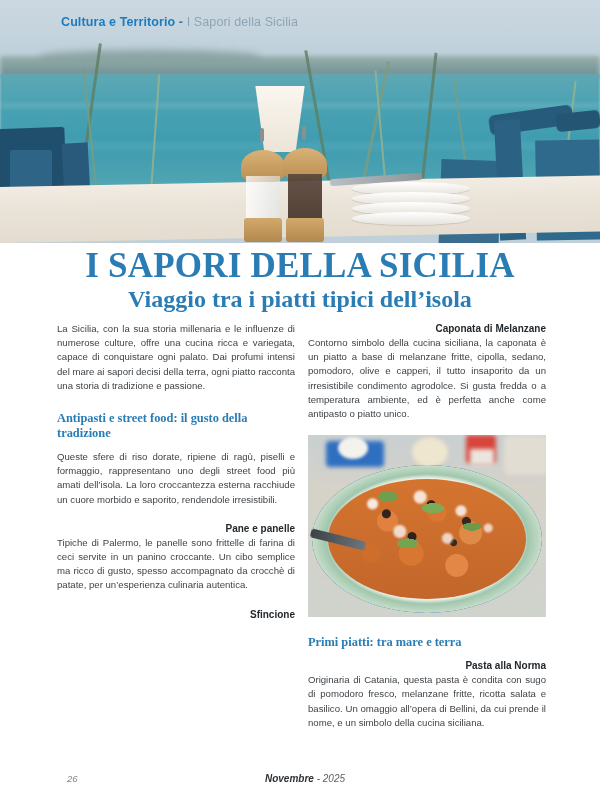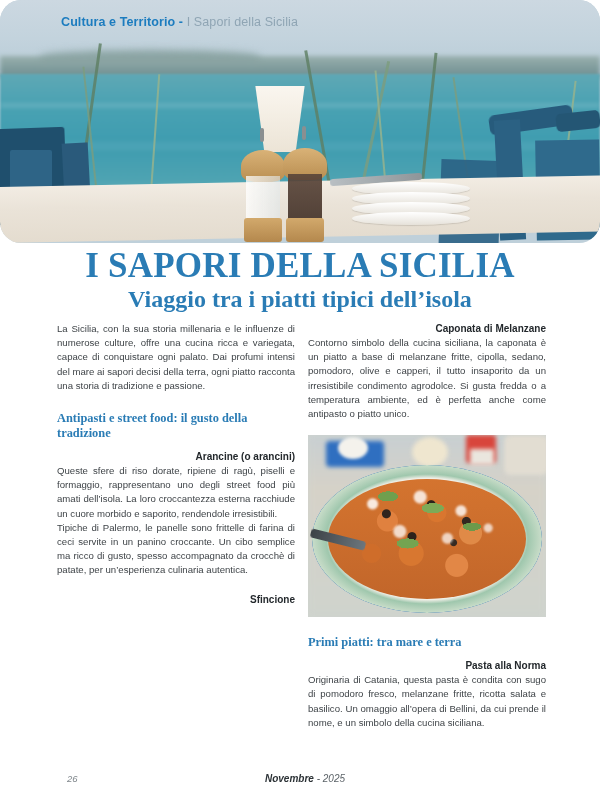--- a/index.html
+++ b/index.html
@@ -24,21 +24,20 @@
 
   
   .hero {
     position: absolute;
     left: 0;
     top: 0;
     width: 600px;
     height: 243px;
     overflow: hidden;
     background: #bfd0da;
-    border-radius: 21px;
   }
   .hero-sky {
     position: absolute;
     left: 0; top: 0;
     width: 600px; height: 70px;
     background: linear-gradient(#ccd8e1 0%, #c3d3dd 55%, #b9cdd8 100%);
   }
   .hero-hills {
     position: absolute;
     left: 0; top: 56px;
@@ -403,23 +402,23 @@
   <div class="title-block">
     <h1 class="title-main">I SAPORI DELLA SICILIA</h1>
     <h2 class="title-sub">Viaggio tra i piatti tipici dell’isola</h2>
   </div>
 
   <div class="col col-left">
     <p class="body">La Sicilia, con la sua storia millenaria e le influenze di numerose culture, offre una cucina ricca e variegata, capace di conquistare ogni palato. Dai profumi intensi del mare ai sapori decisi della terra, ogni piatto racconta una storia di tradizione e passione.</p>
 
     <h3 class="sec">Antipasti e street food: il gusto della tradizione</h3>
 
-    <h4 class="sub first">Arancine (o arancini)</h4>
     <p class="body">Queste sfere di riso dorate, ripiene di ragù, piselli e formaggio, rappresentano uno degli street food più amati dell’isola. La loro croccantezza esterna racchiude un cuore morbido e saporito, rendendole irresistibili.</p>
 
+    <h4 class="sub">Pane e panelle</h4>
     <p class="body">Tipiche di Palermo, le panelle sono frittelle di farina di ceci servite in un panino croccante. Un cibo semplice ma ricco di gusto, spesso accompagnato da crocchè di patate, per un’esperienza culinaria autentica.</p>
 
     <h4 class="sub">Sfincione</h4>
   </div>
 
   <div class="col col-right">
     <h4 class="sub first">Caponata di Melanzane</h4>
     <p class="body">Contorno simbolo della cucina siciliana, la caponata è un piatto a base di melanzane fritte, cipolla, sedano, pomodoro, olive e capperi, il tutto insaporito da un irresistibile condimento agrodolce. Si gusta fredda o a temperatura ambiente, ed è perfetta anche come antipasto o piatto unico.</p>
 
     <div class="pasta">

